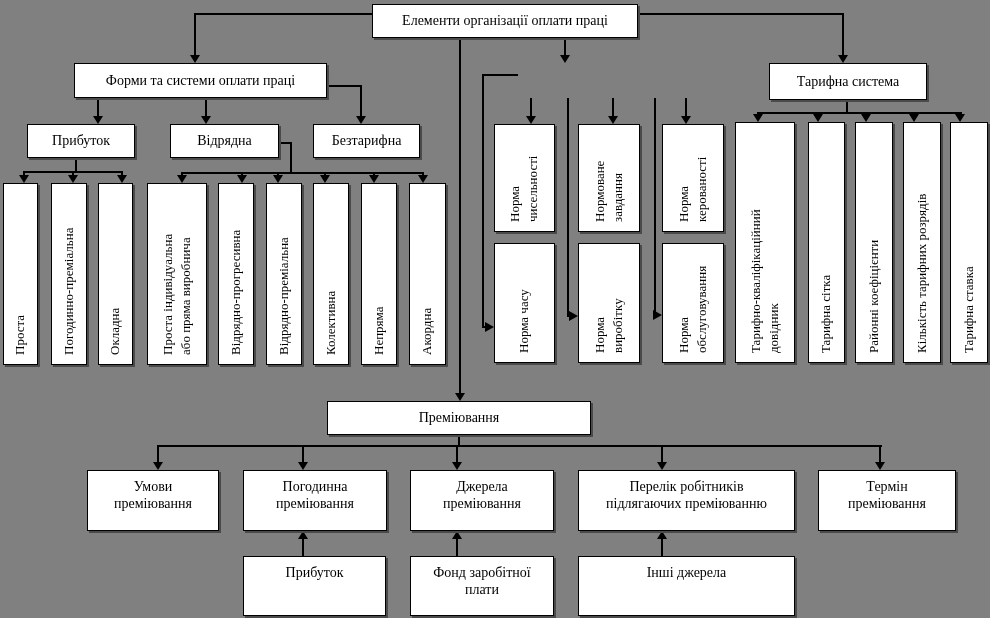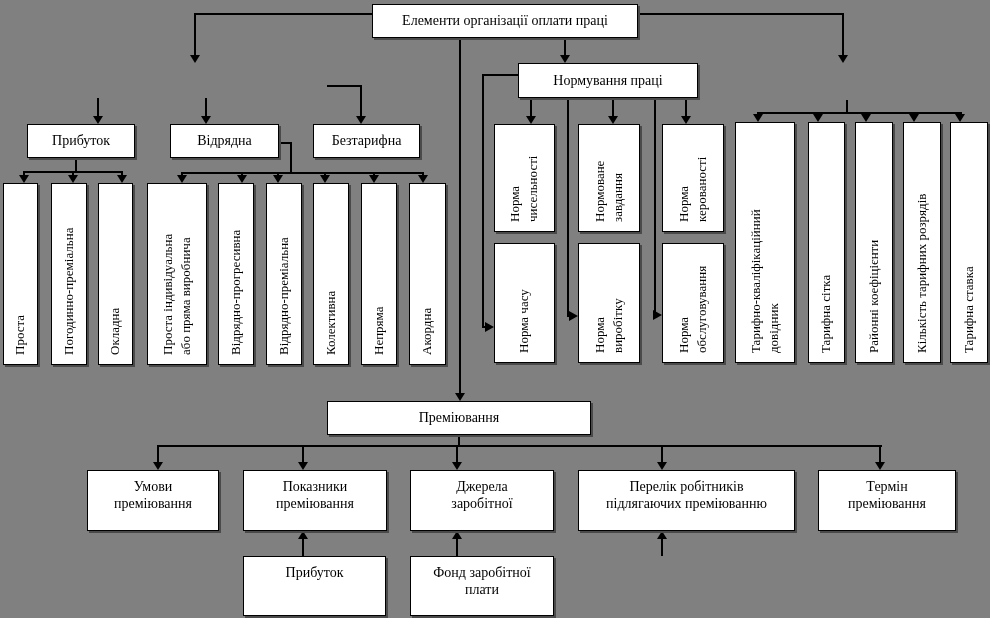--- a/index.html
+++ b/index.html
@@ -113,22 +113,25 @@
   <i class="ar" style="left:485px;top:322px"></i>
   <i class="ar" style="left:569px;top:311px"></i>
   <i class="ar" style="left:653px;top:310px"></i>
   <i class="au" style="left:298px;top:531px"></i>
   <i class="au" style="left:452px;top:531px"></i>
   <i class="au" style="left:657px;top:531px"></i>
 
   <div class="box hc" style="left:372px;top:4px;width:266px;height:34px">
       <span class="lbl">Елементи організації  оплати праці</span>
     </div>
-  <div class="box hc" style="left:518px;top:63px;width:180px;height:35px">
-      <span class="lbl">Нормування праці</span>
+  <div class="box hc" style="left:74px;top:63px;width:253px;height:35px">
+      <span class="lbl">Форми та системи оплати праці</span>
+    </div>
+  <div class="box hc" style="left:769px;top:63px;width:158px;height:37px">
+      <span class="lbl">Тарифна система</span>
     </div>
   <div class="box hc" style="left:27px;top:124px;width:108px;height:34px">
       <span class="lbl">Прибуток</span>
     </div>
   <div class="box hc" style="left:313px;top:124px;width:107px;height:34px">
       <span class="lbl">Безтарифна</span>
     </div>
   <div class="box hc" style="left:170px;top:124px;width:109px;height:34px">
       <span class="lbl">Відрядна</span>
     </div>
@@ -204,36 +207,39 @@
     </div>
 
   <div class="box hc" style="left:327px;top:401px;width:264px;height:34px">
       <span class="lbl">Преміювання</span>
     </div>
   <div class="box ht" style="left:87px;top:470px;width:132px;height:61px">
       <span class="lbl">Умови
 преміювання</span>
     </div>
   <div class="box ht" style="left:243px;top:470px;width:144px;height:61px">
-      <span class="lbl">Показники
+      <span class="lbl">Погодинна
 преміювання</span>
     </div>
   <div class="box ht" style="left:410px;top:470px;width:144px;height:61px">
       <span class="lbl">Джерела
-заробітної</span>
+преміювання</span>
     </div>
   <div class="box ht" style="left:578px;top:470px;width:217px;height:61px">
       <span class="lbl">Перелік робітників
 підлягаючих преміюванню</span>
     </div>
   <div class="box ht" style="left:818px;top:470px;width:138px;height:61px">
       <span class="lbl">Термін
 преміювання</span>
     </div>
   <div class="box ht" style="left:410px;top:556px;width:144px;height:60px">
       <span class="lbl">Фонд заробітної
 плати</span>
     </div>
   <div class="box ht" style="left:243px;top:556px;width:143px;height:60px">
       <span class="lbl">Прибуток</span>
     </div>
+  <div class="box ht" style="left:578px;top:556px;width:217px;height:60px">
+      <span class="lbl">Інші джерела</span>
+    </div>
 
 </div>
 
 </body></html>

